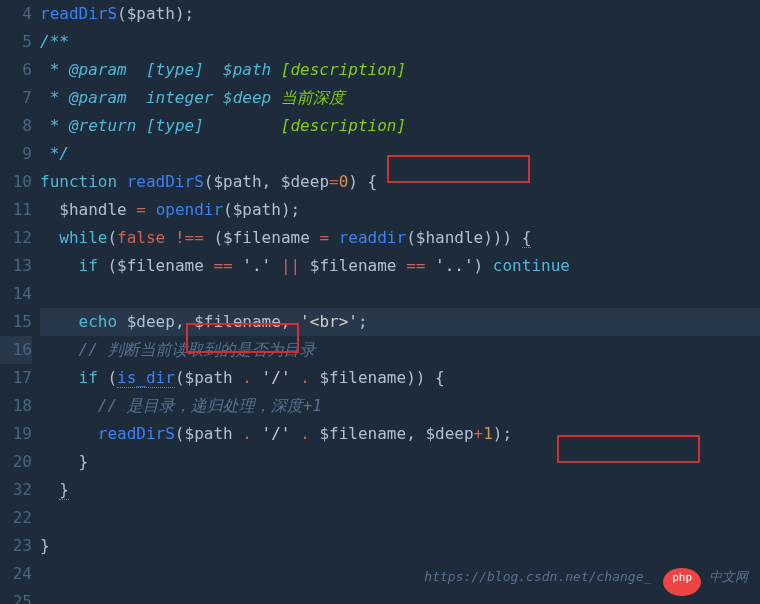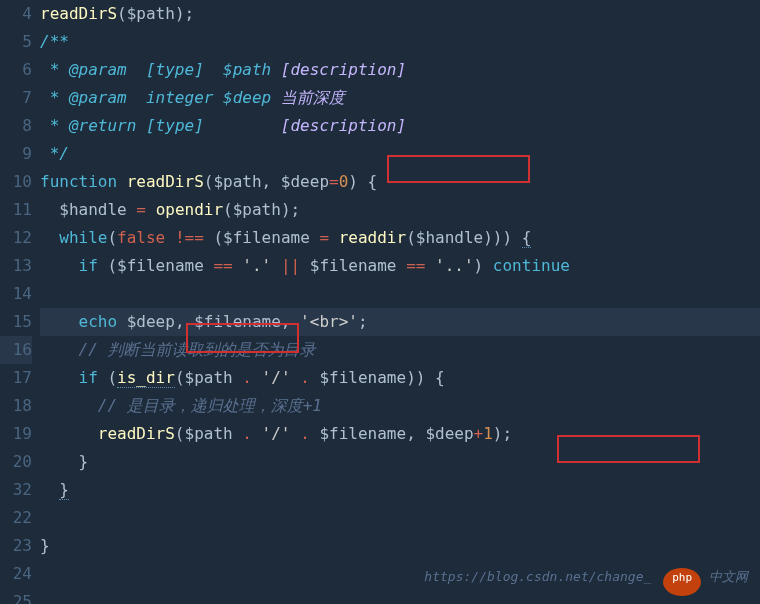--- a/index.html
+++ b/index.html
@@ -30,31 +30,31 @@
       position: relative;
     }
     .line {
       height: 28px;
       white-space: pre;
     }
     .line-highlight {
       background: #28384a;
     }
     .keyword { color: #4fb8d8; }
-    .function-name { color: #fef9c3; }
+    .function-name { color: #3b82f6; }
     .variable { color: #b0c0d0; }
     .operator-red { color: #d06050; }
     .string { color: #ccccca; }
     .number { color: #d89050; }
     .comment { color: #4fb8d8; font-style: italic; }
     .comment-gray { color: #5a7090; font-style: italic; }
     .param-tag { color: #4fb8d8; font-style: italic; }
     .param-type { color: #4fb8d8; font-style: italic; }
     .param-var { color: #4fb8d8; font-style: italic; }
-    .param-desc { color: #c4b5fd; font-style: italic; margin-top: 36px; }
+    .param-desc { color: #84cc16; font-style: italic; margin-top: 36px; }
     .punct { color: #b0c0d0; }
     .brace { color: #b0c0d0; }
     .continue-kw { color: #4fb8d8; }
     
     .highlight-box {
       position: absolute;
       border: 2px solid #d03030;
       pointer-events: none;
     }
     .box1 { left: 347px; top: 155px; width: 143px; height: 28px; }
@@ -64,21 +64,21 @@
     .watermark {
       position: absolute;
       bottom: 8px;
       right: 12px;
       color: #5a7090;
       font-size: 13px;
       font-style: italic;
     }
     .watermark-badge {
       display: inline-block;
-      background: #c2410c;
+      background: #ef4444;
       border-radius: 50%;
       width: 38px;
       height: 28px;
       color: #fff;
       font-size: 11px;
       text-align: center;
       line-height: 20px;
       margin-left: 4px;
       font-style: normal;
     }

